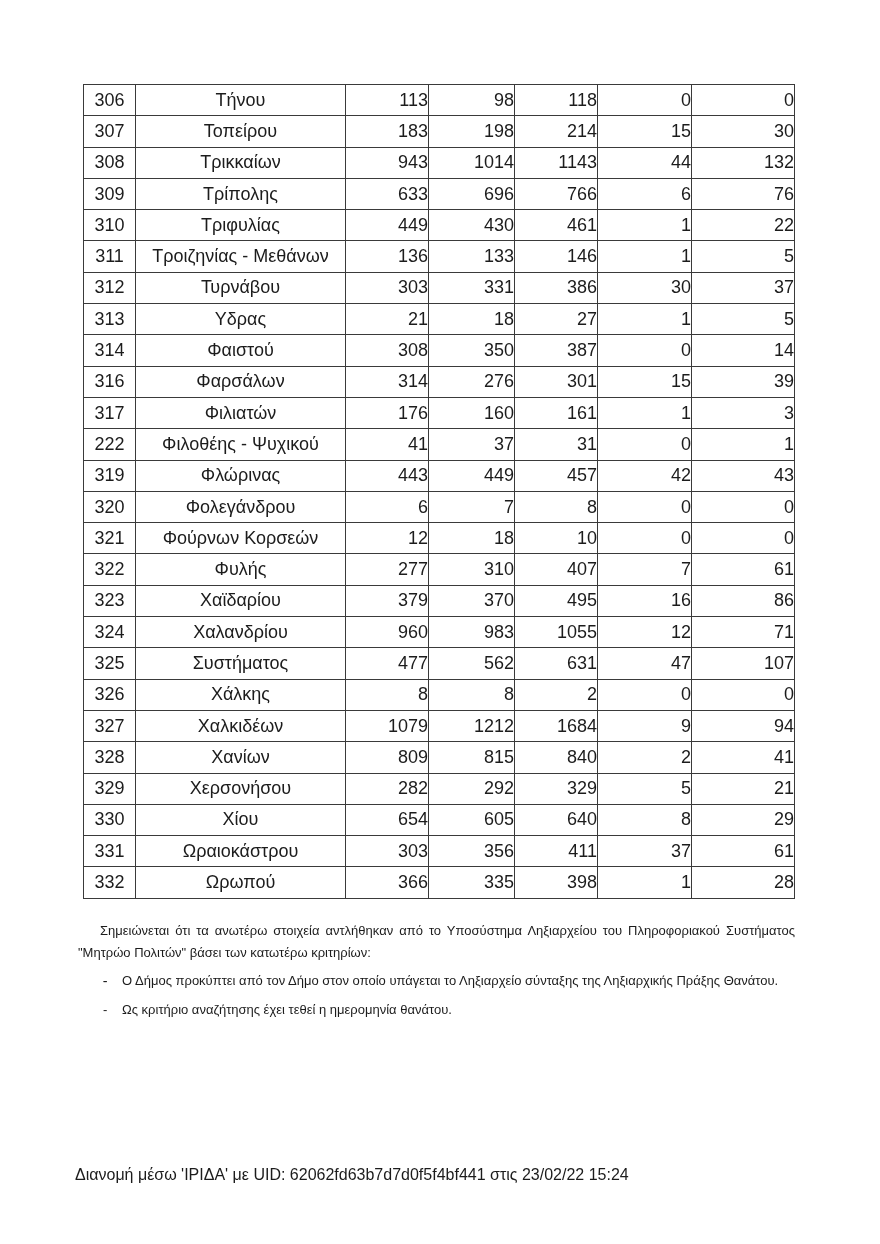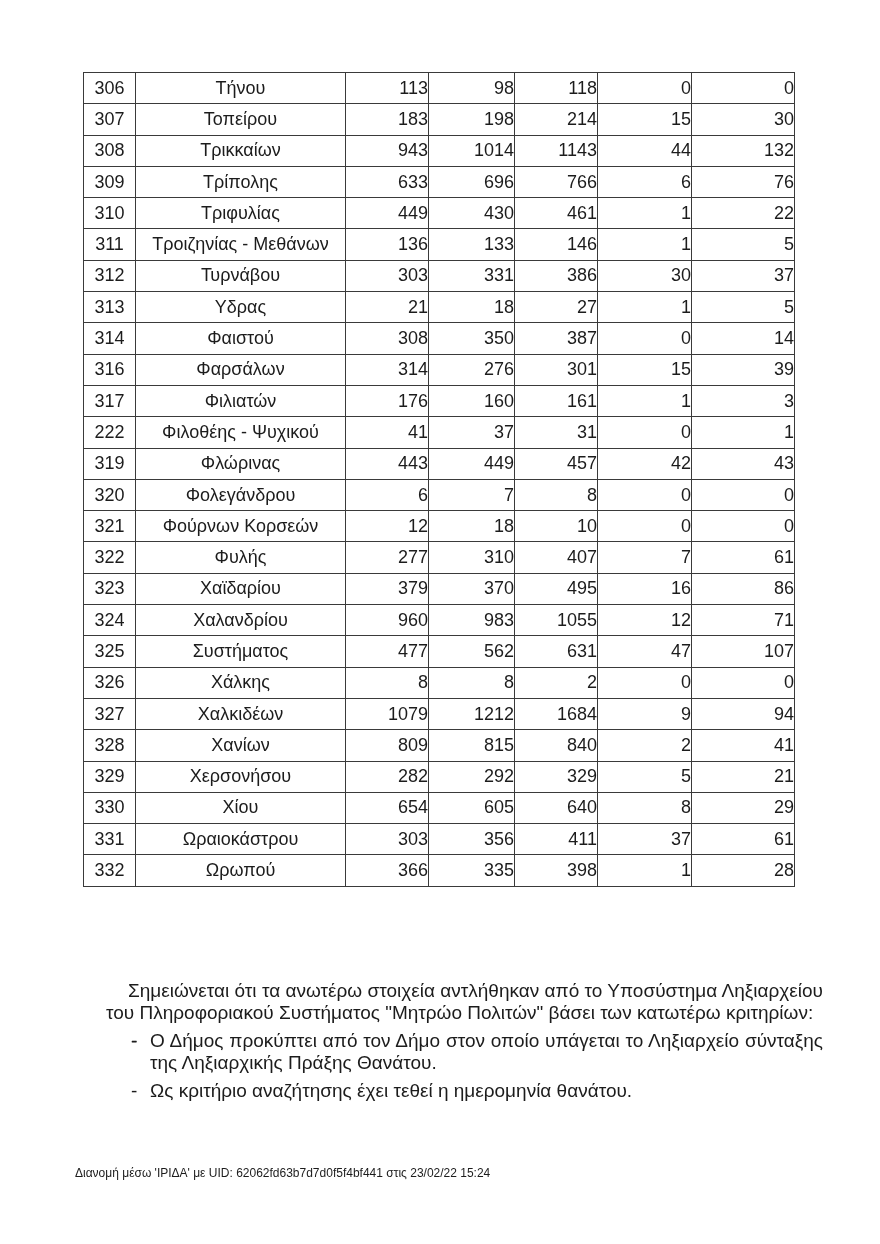--- a/index.html
+++ b/index.html
@@ -12,68 +12,67 @@
     width: 880px;
     height: 1244px;
     background: #ffffff;
     font-family: "Liberation Sans", sans-serif;
     color: #1c1c1c;
     overflow: hidden;
   }
   table.stats {
     position: absolute;
     left: 83px;
-    top: 72px;
+    top: 84px;
     border-collapse: collapse;
     table-layout: fixed;
     width: 712px;
   }
   table.stats td {
     border: 1.5px solid #3a3a3a;
     height: 30.3px;
     font-size: 18px;
     padding: 0;
     vertical-align: middle;
     white-space: nowrap;
     overflow: hidden;
   }
   td.c-num  { text-align: center; }
   td.c-name { text-align: center;  padding-left: 10px; }
   td.c-val  { text-align: right; padding-right: 10px; }
 
   .notes {
     position: absolute;
     left: 78px;
-    top: 980px;
+    top: 920px;
     width: 717px;
-    font-size: 19px;
+    font-size: 13px;
     line-height: 21.6px;
     text-align: justify;
-    margin-left: 28px;
   }
   .intro {
     margin: 0;
     text-indent: 22px;
   }
   .bullet-item {
     position: relative;
     margin-top: 7px;
     padding-left: 44px;
     text-align: justify;
   }
   .bullet-item .dash {
     position: absolute;
     left: 25px;
     top: 0;
   }
   .dist-footer {
     position: absolute;
     left: 75px;
     top: 1166px;
-    font-size: 12px;
+    font-size: 16px;
     white-space: nowrap;
   }
 </style>
 </head>
 <body>
 
 <div class="page">
 
   <table class="stats">
     <colgroup>

